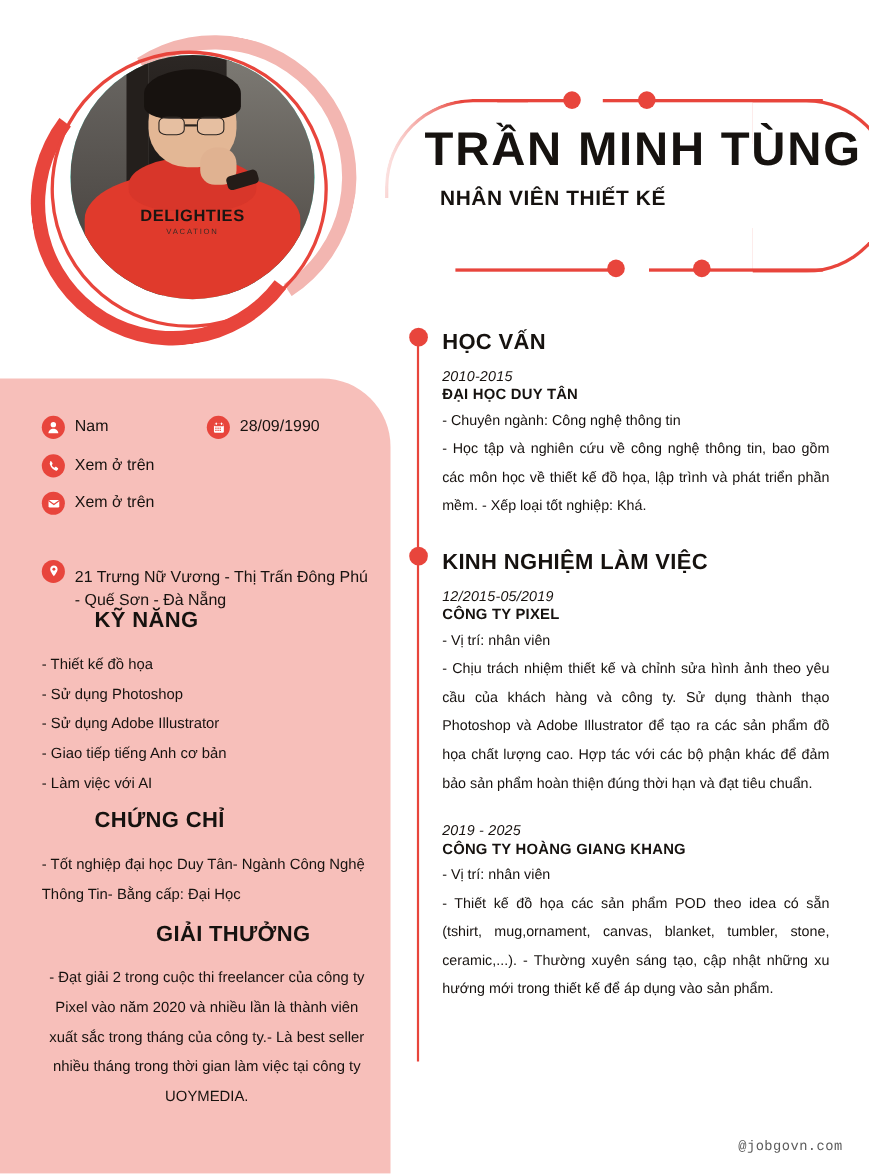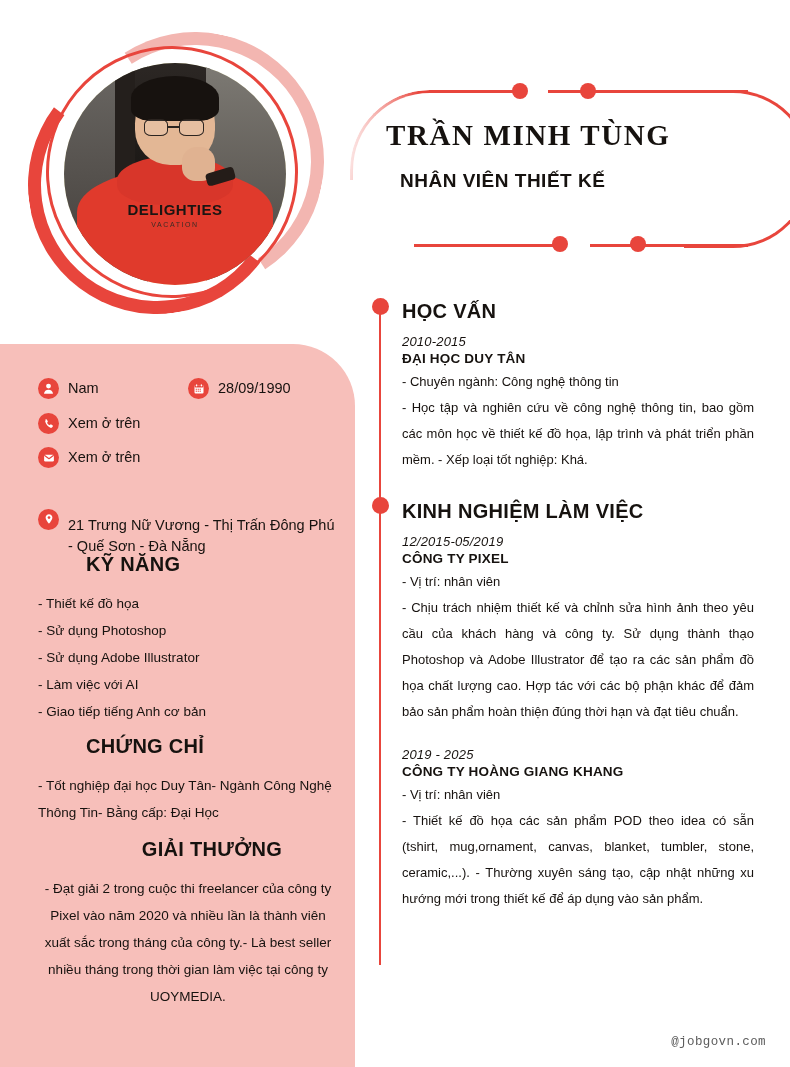--- a/index.html
+++ b/index.html
@@ -62,25 +62,25 @@
   }
   #arc-red-thin {
     left: 10px; top: 4px;
     width: 252px; height: 252px;
     border-width: 3px;
     border-color: #e8453c;
     transform: rotate(18deg);
   }
   #photo-circle {
     position: absolute;
-    left: 28px; top: 21px;
+    left: 28px; top: 8px;
     width: 222px; height: 222px;
     border-radius: 50%;
     overflow: hidden;
-    background: #fef9c3;
+    background: #5eead4;
   }
   
   .pf { position: absolute; }
   #pf-bg-left   { left:0; top:0; width:38%; height:100%; background:linear-gradient(180deg,#6a6763,#413c38); }
   #pf-bg-mid    { left:32%; top:0; width:34%; height:64%; background:linear-gradient(180deg,#2c2724,#171412); }
   #pf-bg-right  { left:64%; top:0; width:36%; height:100%; background:linear-gradient(180deg,#7d7a74,#4a4540); }
   #pf-bg-stripe { left:23%; top:0; width:9%; height:70%; background:#241f1c; }
   #pf-torso {
     left: 6%; top: 48%; width: 88%; height: 56%;
     background: #e03a2c;
@@ -155,23 +155,23 @@
     position: absolute; left: -2px; top: 6px;
     width: 130px; height: 90px;
     border: 3px solid #e8453c;
     border-right: none; border-bottom: none;
     border-radius: 80px 0 0 0;
     -webkit-mask-image: linear-gradient(100deg, rgba(0,0,0,0) 2%, #000 48%);
             mask-image: linear-gradient(100deg, rgba(0,0,0,0) 2%, #000 48%);
   }
 
   #full-name {
-    position: absolute; left: 34px; top: 35px;
-    font-size: 29px; font-weight: 700; letter-spacing: 1.6px;
-    color: #16120f; white-space: nowrap; font-family: Liberation Serif, serif;
+    position: absolute; left: 34px; top: 28px;
+    font-size: 43px; font-weight: 700; letter-spacing: 1.6px;
+    color: #16120f; white-space: nowrap;
   }
   #job-title {
     position: absolute; left: 34px; top: 86px;
     font-size: 19px; font-weight: 700; letter-spacing: 0.5px;
     color: #16120f; white-space: nowrap; margin-left: 14px;
   }
 
   
   #contact-list { position: absolute; left: 38px; top: 378px; width: 300px; }
   .contact-row { position: relative; display: flex; align-items: flex-start; margin-bottom: 13px; }
@@ -353,22 +353,22 @@
       <span class="contact-text" id="address-text">21 Trưng Nữ Vương -  Thị Trấn Đông Phú - Quế Sơn - Đà Nẵng</span>
     </div>
 
   </div>
 
   <div class="left-section" id="skills-section">
     <div class="left-h">KỸ NĂNG</div>
     <div class="left-item">- Thiết kế đồ họa</div>
     <div class="left-item">- Sử dụng Photoshop</div>
     <div class="left-item">- Sử dụng Adobe Illustrator</div>
+    <div class="left-item">- Giao tiếp tiếng Anh cơ bản</div>
     <div class="left-item">- Làm việc với AI</div>
-    <div class="left-item">- Giao tiếp tiếng Anh cơ bản</div>
   </div>
 
   <div class="left-section" id="certs-section">
     <div class="left-h">CHỨNG CHỈ</div>
     <div class="left-para">- Tốt nghiệp đại học Duy Tân- Ngành Công Nghệ Thông Tin- Bằng cấp: Đại Học</div>
   </div>
 
   <div class="left-section" id="awards-section">
     <div class="left-h">GIẢI THƯỞNG</div>
     <div class="left-para">- Đạt giải 2 trong cuộc thi freelancer của công ty Pixel vào năm 2020 và nhiều lần là thành viên xuất sắc trong tháng của công ty.- Là best seller nhiều tháng trong thời gian làm việc tại công ty UOYMEDIA.</div>

